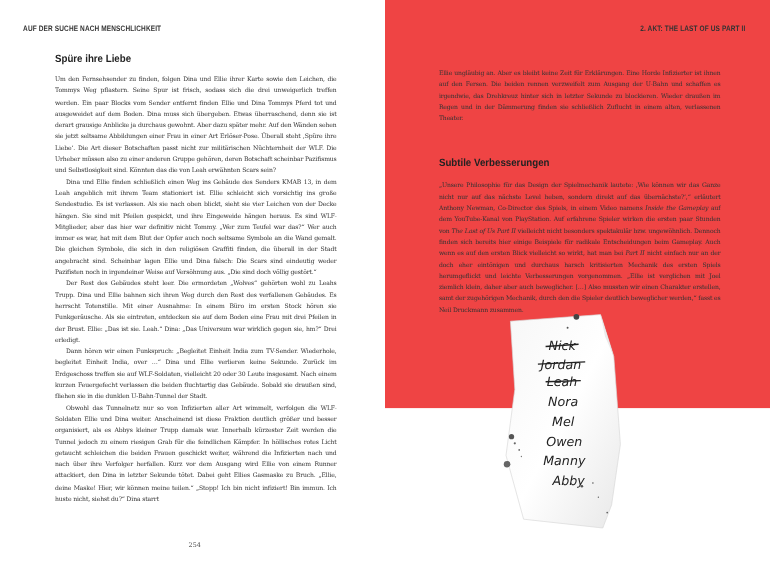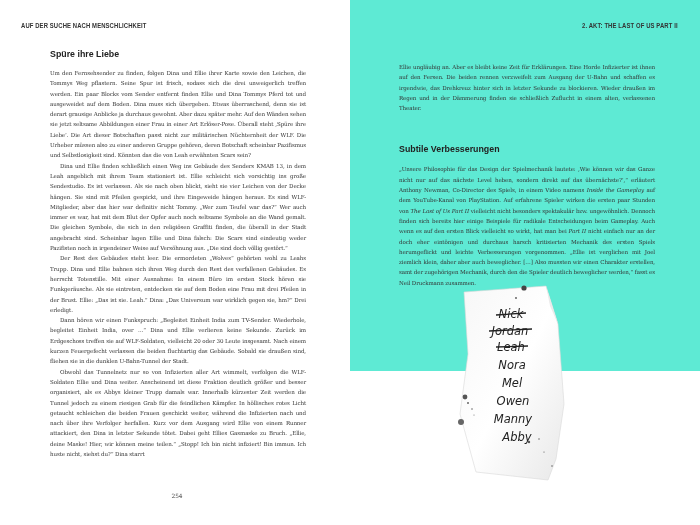--- a/index.html
+++ b/index.html
@@ -4,21 +4,21 @@
 <style>
   html, body { margin: 0; padding: 0; }
   body {
     width: 700px; height: 525px; overflow: hidden;
     background: #ffffff;
     position: relative;
     color: #2a2a2a;
   }
   .spread { position: absolute; inset: 0; display: flex; }
   .page { position: relative; width: 350px; height: 371px; background: #fff; }
-  .page.right { background: #5eead4; }
+  .page.right { background: #ef4444; }
 
   .running-head {
     position: absolute; top: 21px;
     font-family: "Liberation Sans", sans-serif;
     font-weight: bold; font-size: 7.2px; letter-spacing: 0.15px;
     color: #333; transform: scaleX(0.82);
     white-space: nowrap;
   }
   .left .running-head { left: 21px; transform-origin: left center; }
   .right .running-head { right: 22px; transform-origin: right center; }

